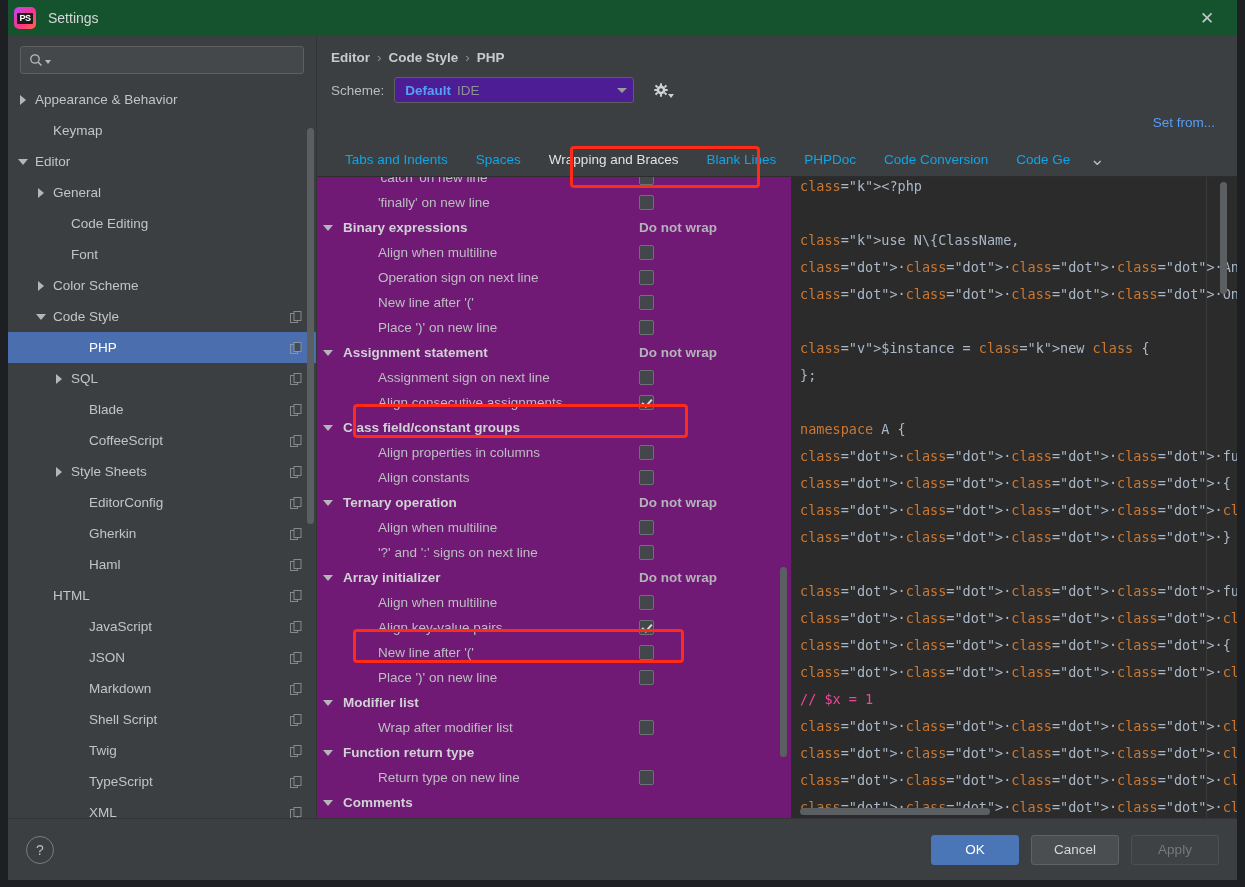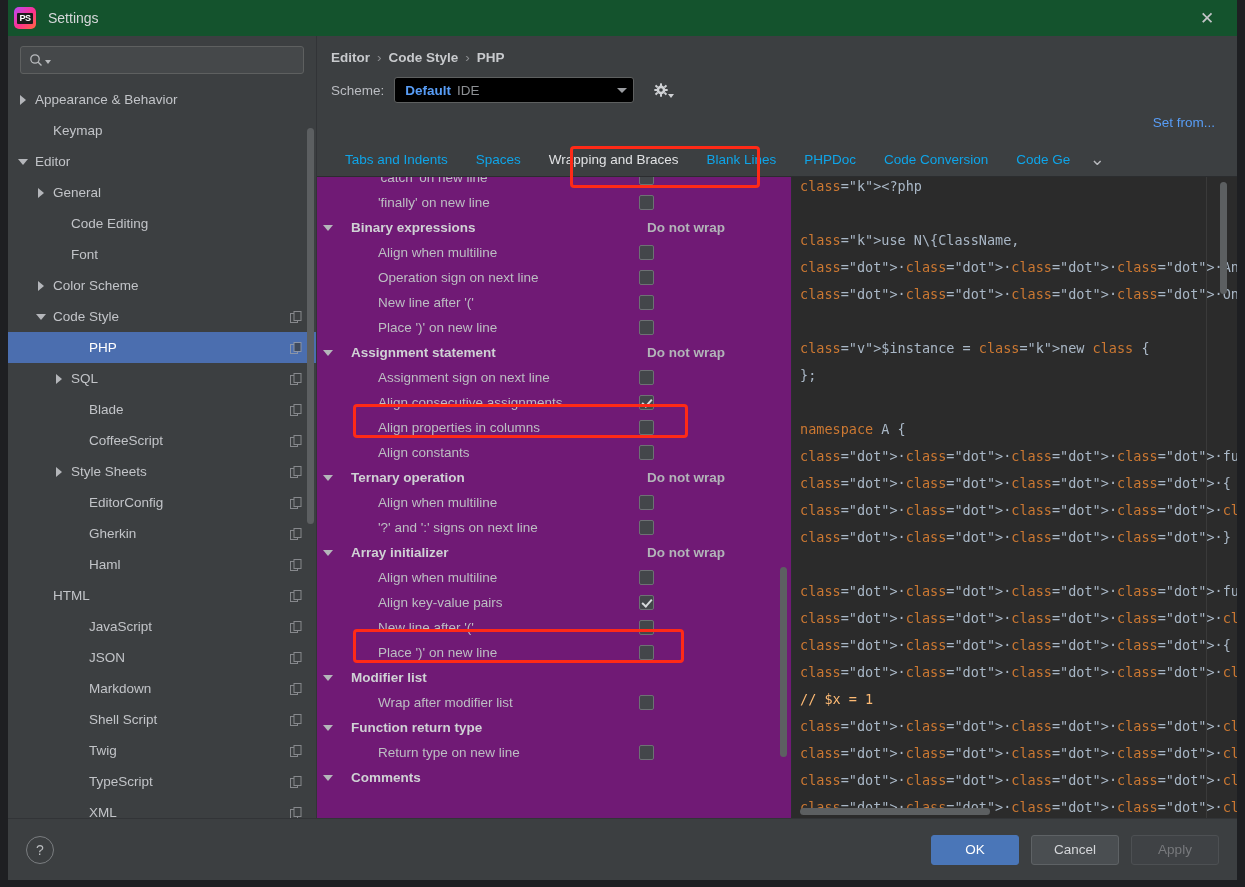--- a/index.html
+++ b/index.html
@@ -91,21 +91,21 @@
   .breadcrumb{
     padding:14px 0 0 14px;font-size:13.5px;font-weight:bold;color:#c8cacd;
     display:flex;align-items:center;gap:7px;
   }
   .crumb-sep{color:#8c8e91;font-weight:normal;}
   .schemerow{
     display:flex;align-items:center;padding:12px 0 0 14px;
   }
   .schemelabel{font-size:13.5px;color:#bbbdc2;margin-right:10px;}
   .combo{
-    width:240px;height:26px;background:#000000;border:1px solid #5e6060;border-radius:3px;
+    width:240px;height:26px;background:#4c1d95;border:1px solid #5e6060;border-radius:3px;
     display:flex;align-items:center;padding:0 6px 0 10px;box-sizing:border-box;position:relative;
   }
   .combo .val{font-weight:bold;color:#589df6;font-size:13.5px;}
   .combo .sub{color:#8d9094;font-size:13.5px;margin-left:6px;}
   .combo .chev{margin-left:auto;width:0;height:0;border-left:5px solid transparent;border-right:5px solid transparent;border-top:5px solid #9a9ca0;}
   .gear{margin-left:18px;display:flex;align-items:center;}
   .setfrom{
     text-align:right;padding:12px 22px 0 0;color:#589df6;font-size:13.5px;
   }
 
@@ -134,42 +134,42 @@
   }
   .optlist{position:absolute;left:0;top:-12px;right:0;}
   .optrow{
     height:25px;display:flex;align-items:center;box-sizing:border-box;
     padding-left:6px;font-size:13.5px;color:#bcbec2;white-space:nowrap;position:relative;
   }
   .optrow .arrow{margin-right:4px;}
   .optrow.group{font-weight:bold;color:#cfd1d4;}
   .opt-label{width:300px;overflow:hidden;}
   .optrow.child .opt-label{padding-left:39px;box-sizing:border-box;width:300px;}
-  .optrow.group .opt-label{padding-left:4px;box-sizing:border-box;width:300px;margin-left:8px;}
+  .optrow.group .opt-label{padding-left:4px;box-sizing:border-box;width:300px;}
   .opt-value{color:#b2b4b8;font-size:13.5px;}
   .cb{
     width:15px;height:15px;border:1px solid #6d7174;border-radius:2px;background:#43464a;
     box-sizing:border-box;position:relative;
   }
   .cb.on::after{
     content:"";position:absolute;left:4px;top:1px;width:4px;height:8px;
     border:solid #d7d9dc;border-width:0 2px 2px 0;transform:rotate(42deg);
   }
 
   .codepane{
     flex:1;background:#2b2b2b;position:relative;overflow:hidden;min-width:0;
     border-left:1px solid #2b2d2f;
   }
   .code{
     position:absolute;left:8px;top:-4px;right:0;
     font-family:"DejaVu Sans Mono","Liberation Mono",monospace;
     font-size:13.5px;line-height:27px;white-space:pre;color:#a9b7c6;
   }
   .k{color:#cc7832;}      
-  .c{color:#fdba74;}
+  .c{color:#ec4899;}
   .codeguide{position:absolute;top:0;bottom:0;width:1px;background:#3a3a3a;}
 
   .hsb{position:absolute;height:7px;border-radius:4px;background:#5c5f61;}
 
   
   .footer{
     height:62px;flex:0 0 62px;background:#3c3f41;border-top:1px solid #323437;
     display:flex;align-items:center;padding:0 18px;box-sizing:border-box;
   }
   .helpbtn{
@@ -518,20 +518,24 @@
               <div class="optrow child">
                 <span class="arrow"></span>
                 <span class="opt-label">Assignment sign on next line</span>
                 <span class="cb"></span>
               </div>
               <div class="optrow child">
                 <span class="arrow"></span>
                 <span class="opt-label">Align consecutive assignments</span>
                 <span class="cb on"></span>
               </div>
+              <div class="optrow group">
+                <span class="arrow open"></span>
+                <span class="opt-label">Class field/constant groups</span>
+              </div>
               <div class="optrow child">
                 <span class="arrow"></span>
                 <span class="opt-label">Align properties in columns</span>
                 <span class="cb"></span>
               </div>
               <div class="optrow child">
                 <span class="arrow"></span>
                 <span class="opt-label">Align constants</span>
                 <span class="cb"></span>
               </div>

